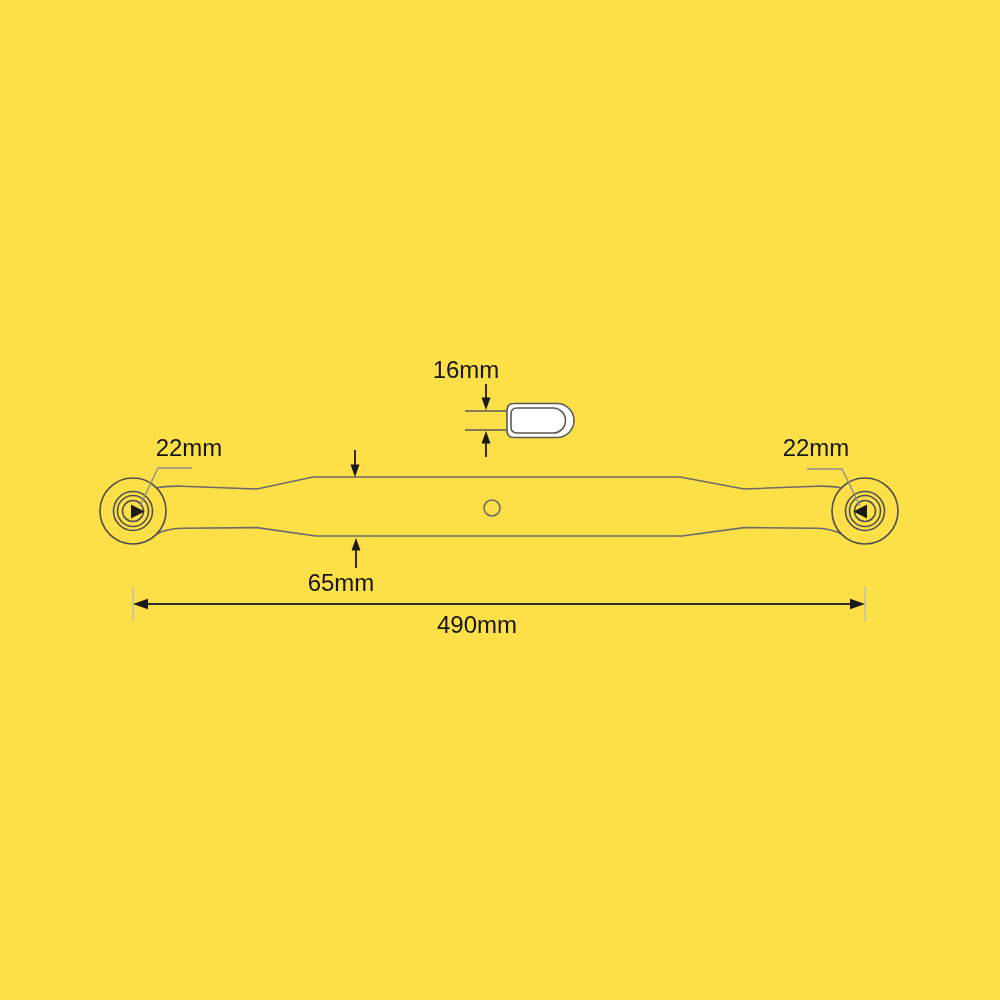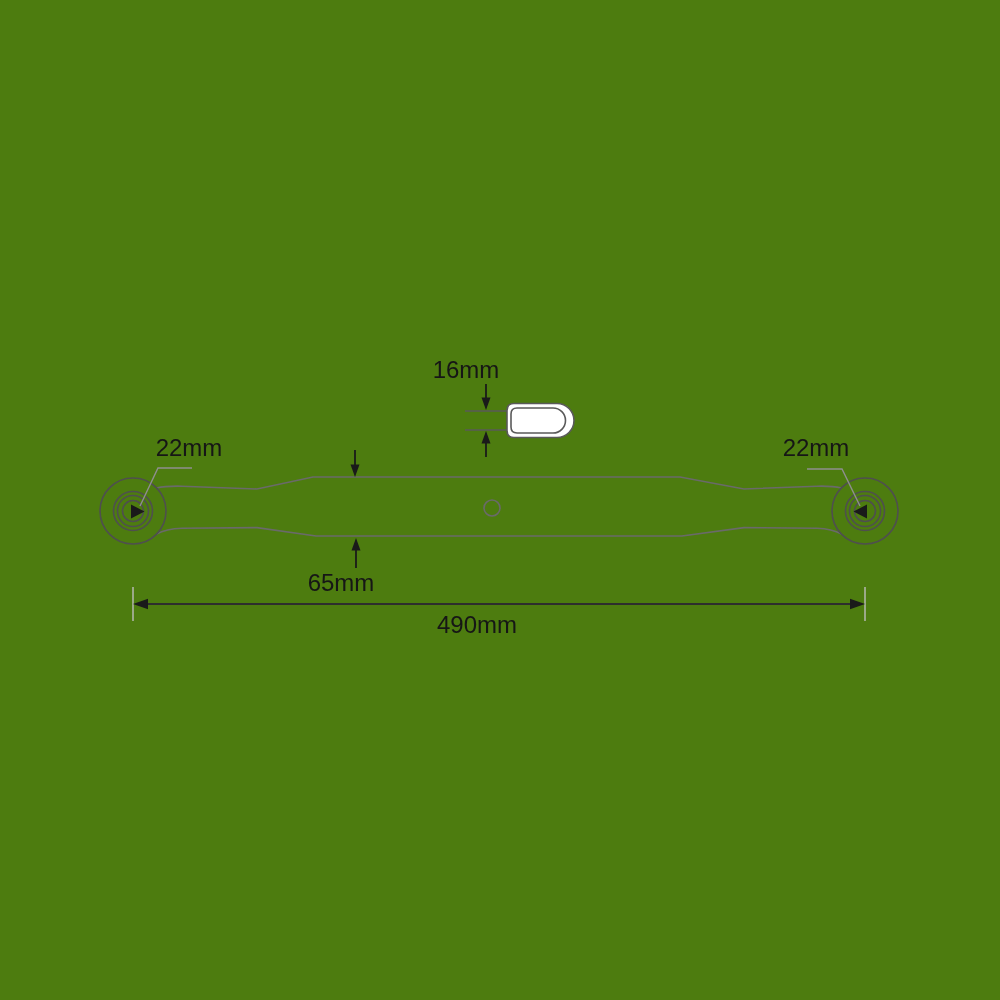--- a/index.html
+++ b/index.html
@@ -4,21 +4,21 @@
 <style>
   html, body {
     margin: 0;
     padding: 0;
     background: #ffffff;
   }
   .stage {
     position: relative;
     width: 1000px;
     height: 1000px;
-    background: #4d7c0f;
+    background: #fde047;
     overflow: hidden;
   }
   svg text {
     font-family: "Liberation Sans", sans-serif;
     font-size: 24px;
     fill: #161616;
     text-anchor: middle;
   }
   .part-line   { fill: none; stroke-width: 1.6; }
   .part-fill   { fill: #ffffff; stroke-width: 1.6; }

